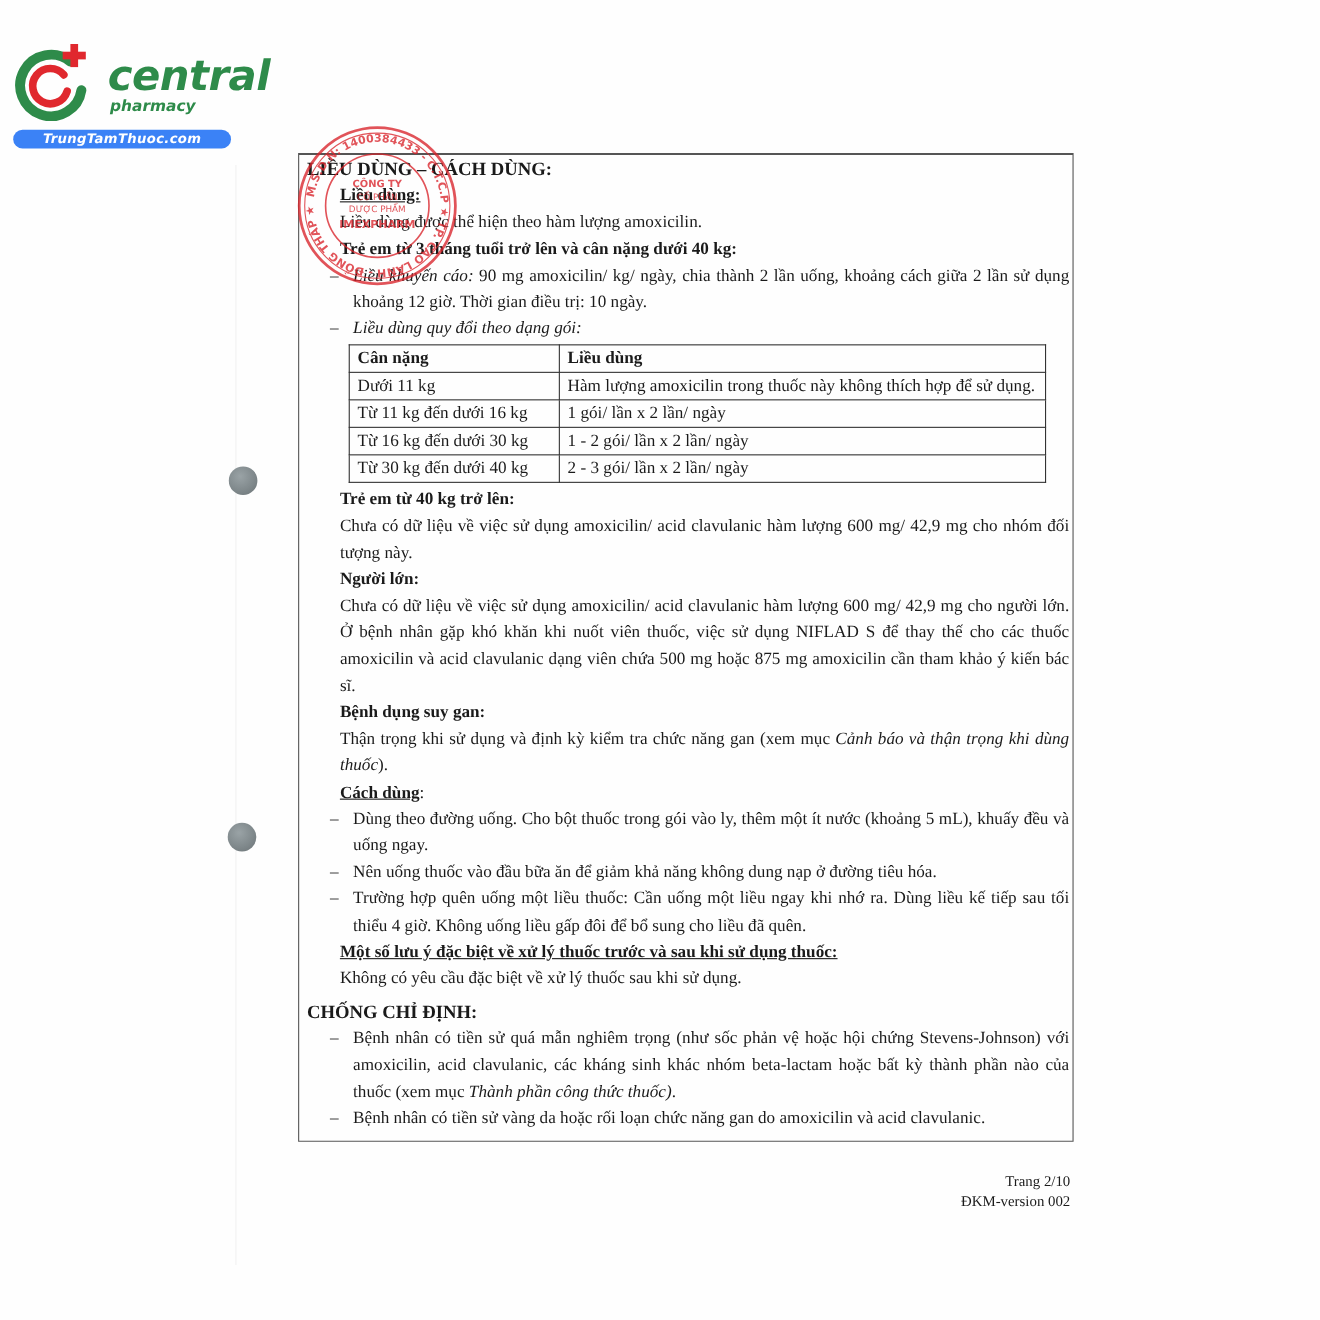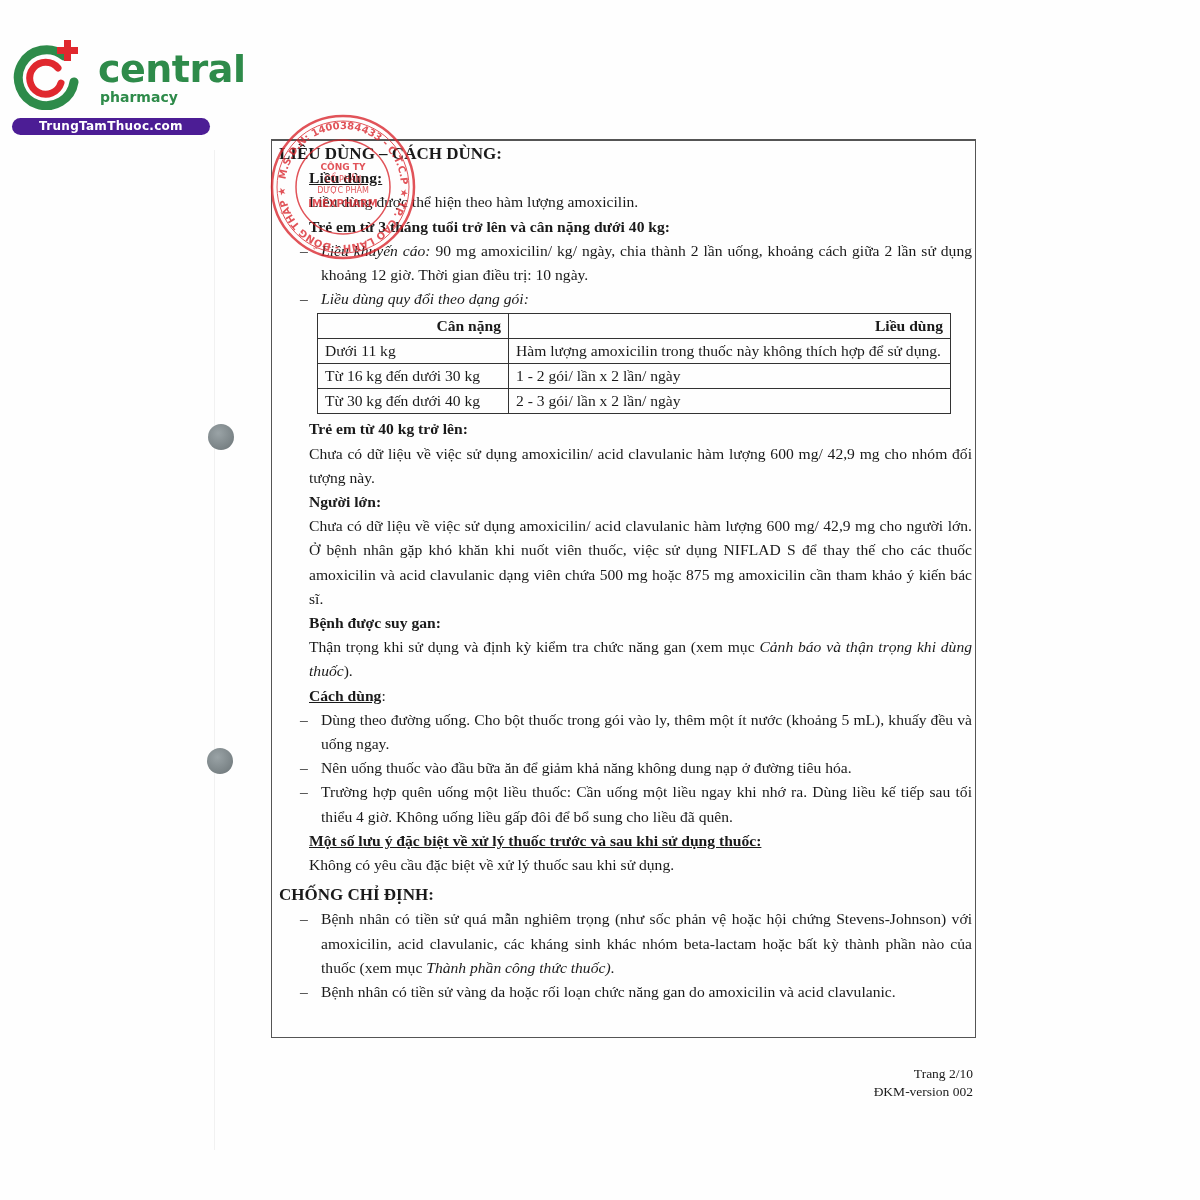--- a/index.html
+++ b/index.html
@@ -8,45 +8,45 @@
     position: relative; overflow: hidden;
     font-family: "Liberation Serif", "DejaVu Serif", serif;
     color: #1a1a1a;
   }
   
   .page-edge { position: absolute; left: 0; top: 0; width: 1200px; height: 1200px; background: #fefefe; }
   .binder-line { position: absolute; left: 214px; top: 150px; width: 1px; height: 1000px; background: #f1f1f1; }
   .hole { position: absolute; width: 26px; height: 26px; border-radius: 50%;
           background: radial-gradient(circle at 40% 35%, #9aa3a6 0%, #7e878a 60%, #6a7275 100%); }
   
-  .logo { position: absolute; left: 10px; top: 36px; width: 215px; height: 100px; }
+  .logo { position: absolute; left: 10px; top: 36px; width: 215px; height: 100px; font-style: italic; }
   .logo-mark { position: absolute; left: 2px; top: 2px; width: 72px; height: 72px; }
   .logo-central { position: absolute; left: 88px; top: 14px; font-family: "DejaVu Sans", sans-serif;
                   font-size: 38px; font-weight: bold; color: #2e8b4a; letter-spacing: -0.5px; line-height: 1; }
   .logo-pharmacy { position: absolute; left: 90px; top: 54px; font-family: "DejaVu Sans", sans-serif;
                    font-size: 14px; font-weight: bold; color: #2e8b4a; line-height: 1; }
   .logo-url { position: absolute; left: 2px; top: 82px; width: 198px; height: 17px; border-radius: 9px;
-              background: #4c1d95; color: #fff; font-family: "DejaVu Sans", sans-serif; font-weight: bold;
+              background: #3b82f6; color: #fff; font-family: "DejaVu Sans", sans-serif; font-weight: bold;
               font-size: 12px; text-align: center; line-height: 17px; letter-spacing: 0.3px; }
   
   .frame { position: absolute; left: 271px; top: 139px; width: 705px; height: 899px;
            border: 1.5px solid #555; border-top-width: 2px; box-sizing: border-box; }
   .content { position: absolute; left: 279px; top: 142px; width: 693px; font-size: 15.6px; line-height: 24.2px; }
   .h1 { font-weight: bold; font-size: 17px; }
   .h2 { font-weight: bold; }
   .u { text-decoration: underline; }
   .ind { padding-left: 30px; }
   .p { text-align: justify; }
   .dash-item { position: relative; padding-left: 42px; text-align: justify; }
   .dash-item .dash { position: absolute; left: 21px; top: 0; }
   i { font-style: italic; }
   
   table.dose { border-collapse: collapse; margin-left: 38px; width: 634px; margin-top: 2px; margin-bottom: 3px; }
   table.dose td, table.dose th { border: 1.3px solid #333; padding: 0 7px; vertical-align: top; font-size: 15.6px; line-height: 24px; }
-  table.dose th { font-weight: bold; text-align: right; height: 24px; }
+  table.dose th { font-weight: bold; text-align: left; height: 24px; }
   table.dose td.c1 { width: 176px; margin-left: 43px; }
   .gap { height: 6px; }
   .footer { position: absolute; right: 227px; top: 1065px; text-align: right; font-size: 13.5px; line-height: 18px; }
   
   .stamp { position: absolute; left: 268px; top: 112px; width: 150px; height: 150px; pointer-events: none; opacity: 0.78; }
 </style>
 </head>
 <body>
 
 <div class="page-edge"></div>
@@ -86,35 +86,39 @@
     <tbody>
         <tr>
       <th>Cân nặng</th>
       <th>Liều dùng</th>
     </tr>
     <tr>
       <td class="c1">Dưới 11 kg</td>
       <td>Hàm lượng amoxicilin trong thuốc này không thích hợp để sử dụng.</td>
     </tr>
     <tr>
+      <td class="c1">Từ 11 kg đến dưới 16 kg</td>
+      <td>1 gói/ lần x 2 lần/ ngày</td>
+    </tr>
+    <tr>
       <td class="c1">Từ 16 kg đến dưới 30 kg</td>
       <td>1 - 2 gói/ lần x 2 lần/ ngày</td>
     </tr>
     <tr>
       <td class="c1">Từ 30 kg đến dưới 40 kg</td>
       <td>2 - 3 gói/ lần x 2 lần/ ngày</td>
     </tr>
   </tbody>
     </table>
 
   <div class="ind h2">Trẻ em từ 40 kg trở lên:</div>
   <div class="ind p">Chưa có dữ liệu về việc sử dụng amoxicilin/ acid clavulanic hàm lượng 600 mg/ 42,9 mg cho nhóm đối tượng này.</div>
   <div class="ind h2">Người lớn:</div>
   <div class="ind p">Chưa có dữ liệu về việc sử dụng amoxicilin/ acid clavulanic hàm lượng 600 mg/ 42,9 mg cho người lớn. Ở bệnh nhân gặp khó khăn khi nuốt viên thuốc, việc sử dụng NIFLAD S để thay thế cho các thuốc amoxicilin và acid clavulanic dạng viên chứa 500 mg hoặc 875 mg amoxicilin cần tham khảo ý kiến bác sĩ.</div>
-  <div class="ind h2">Bệnh được suy gan:</div>
+  <div class="ind h2">Bệnh dụng suy gan:</div>
   <div class="ind p"><span>Thận trọng khi sử dụng và định kỳ kiểm tra chức năng gan (xem mục </span><i>Cảnh báo và thận trọng khi dùng thuốc</i><span>).</span></div>
 
   <div class="ind"><span class="h2 u">Cách dùng</span><span>:</span></div>
   <div class="dash-item">
     <span class="dash">–</span>
     <span>Dùng theo đường uống. Cho bột thuốc trong gói vào ly, thêm một ít nước (khoảng 5 mL), khuấy đều và uống ngay.</span>
   </div>
   <div class="dash-item">
     <span class="dash">–</span>
     <span>Nên uống thuốc vào đầu bữa ăn để giảm khả năng không dung nạp ở đường tiêu hóa.</span>

